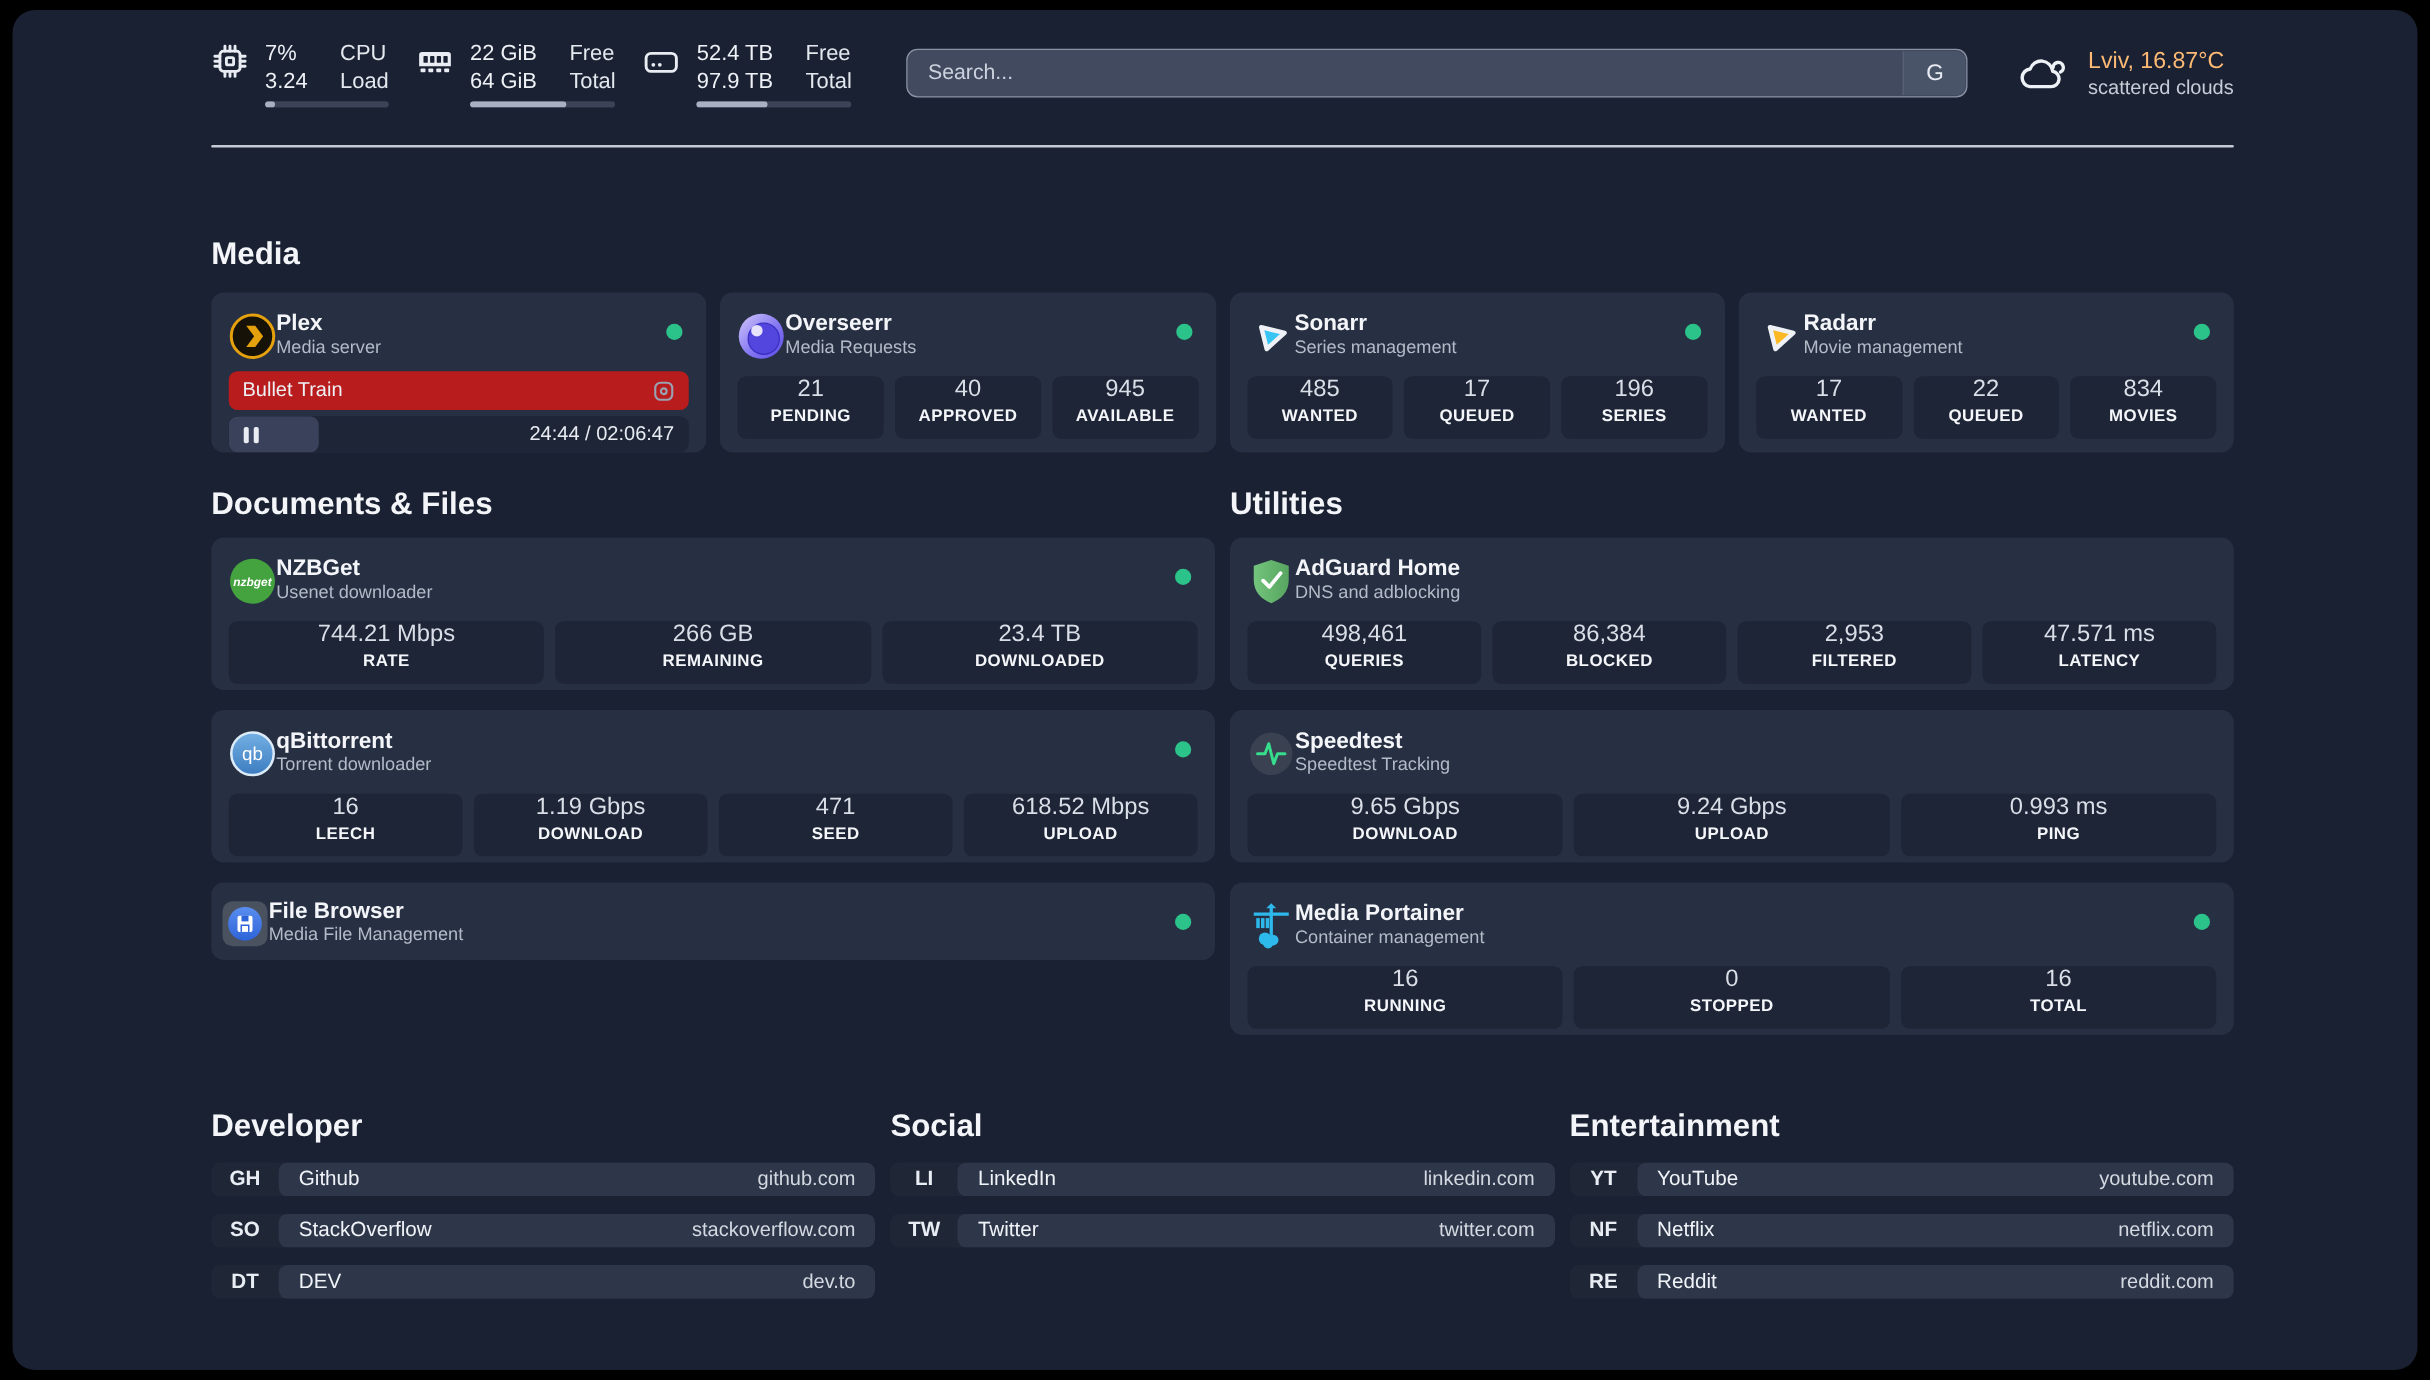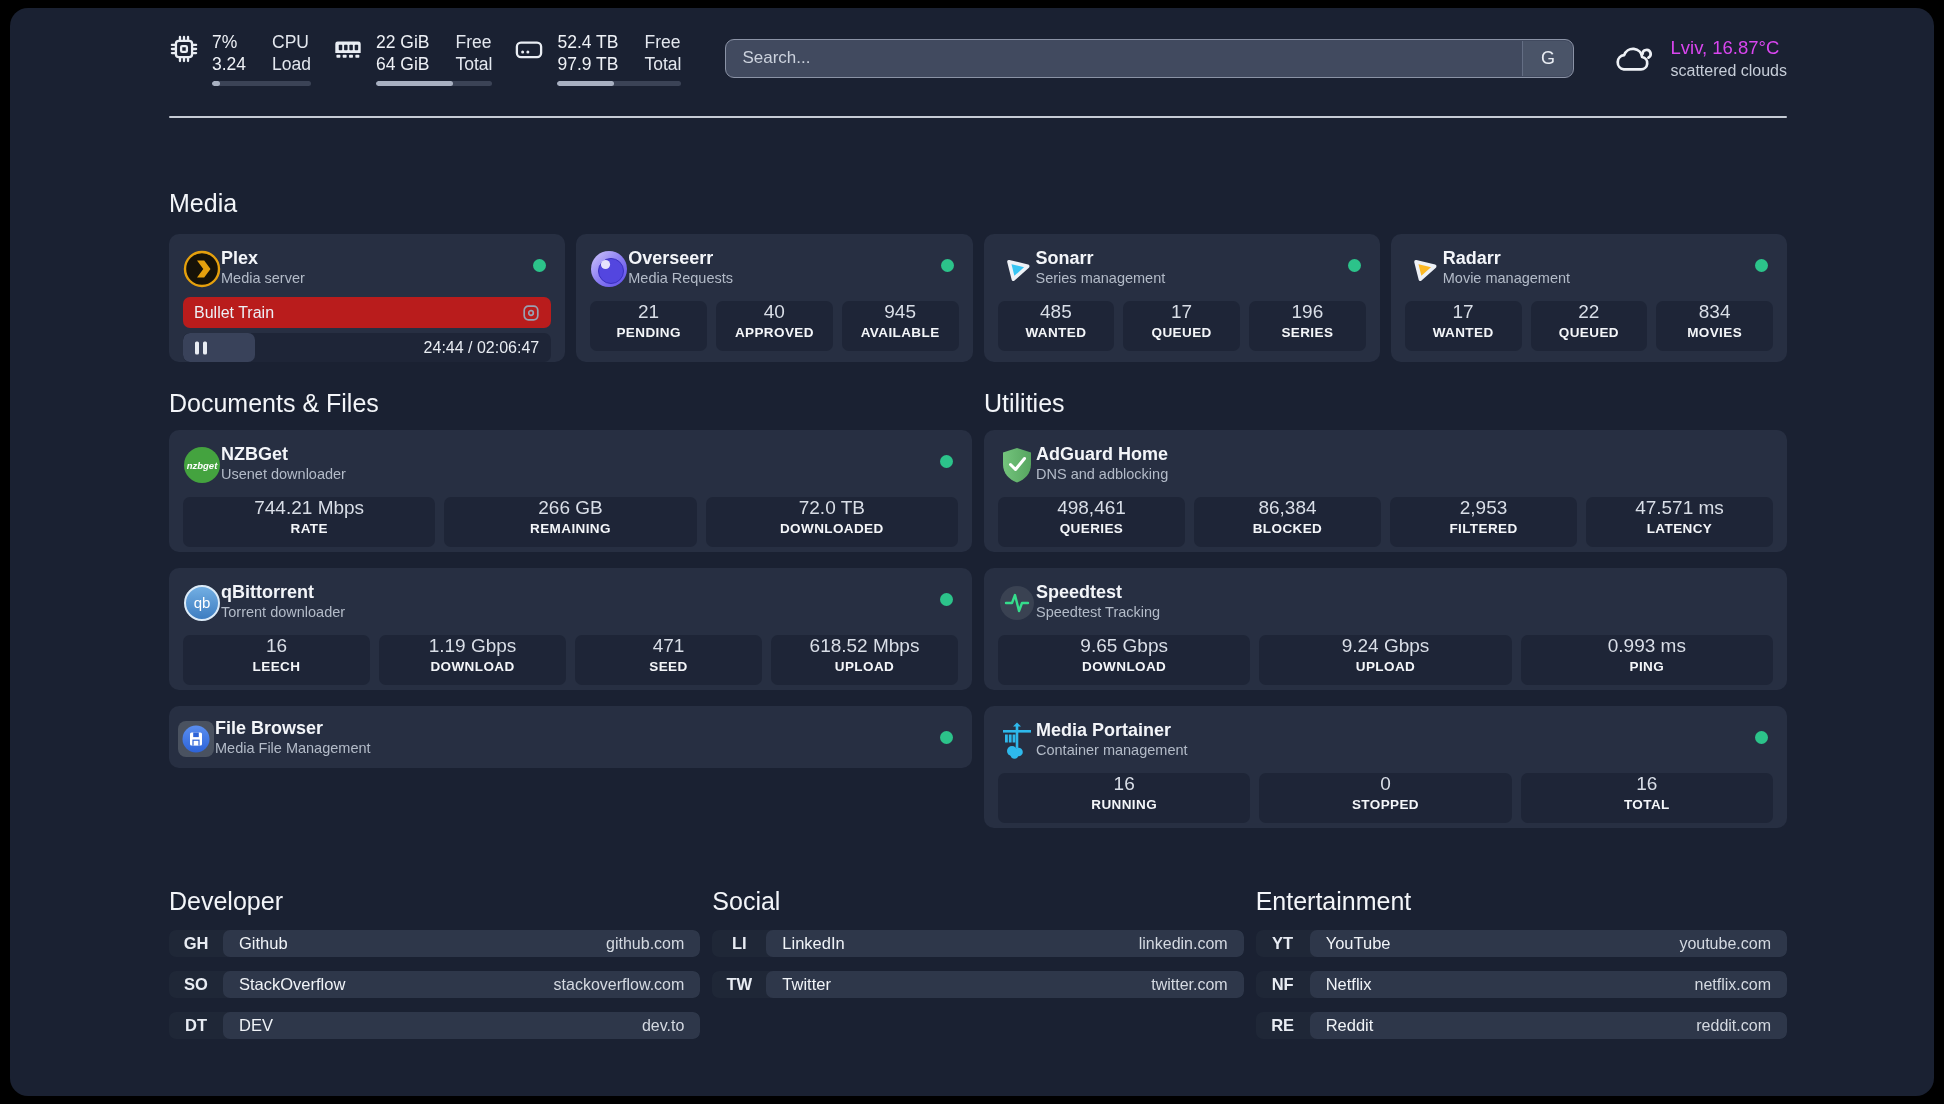--- a/index.html
+++ b/index.html
@@ -17,27 +17,27 @@
   .sys-col.lbl div { color:#e3e7ee; }
   .sys-bar { margin-top:6px; height:5px; border-radius:3px; background:#3b4356; position:relative; overflow:hidden; }
   .sys-bar .fill { position:absolute; left:0; top:0; bottom:0; background:#a8b0c1; border-radius:3px; }
 
   .search-wrap { flex:1; margin:0 38px 0 22px; position:relative; height:39px; }
   .search-wrap input { width:100%; height:100%; background:#414a5f; border:1.5px solid #8b93a6; border-radius:9px; color:#eef1f6; font-size:17px; padding:0 66px 0 16px; outline:none; }
   .search-wrap input::placeholder { color:#ccd2dd; }
   .gbtn { position:absolute; right:2px; top:2px; bottom:2px; width:50px; background:#4a5468; border-left:1px solid #646e84; border-radius:0 7px 7px 0; display:flex; align-items:center; justify-content:center; color:#e9edf3; font-size:18px; cursor:pointer; }
 
   .weather { display:flex; align-items:center; gap:14px; }
-  .weather .wtxt div:first-child { font-size:18.5px; color:#d946ef; line-height:24px; }
+  .weather .wtxt div:first-child { font-size:18.5px; color:#fdba74; line-height:24px; }
   .weather .wtxt div:last-child { font-size:16px; color:#c6cdd8; line-height:21px; }
 
   .rule { margin-top:32px; height:2px; background:#d4dae3; opacity:.92; border-radius:1px; }
 
   
-  .sec-title { font-size:25px; font-weight:400; color:#f3f5f9; line-height:30px; }
+  .sec-title { font-size:25px; font-weight:700; color:#f3f5f9; line-height:30px; }
   .media-title { margin-top:70px; }
   .media-grid { display:grid; grid-template-columns:repeat(4,1fr); gap:11px; margin-top:16px; }
 
   .card { background:#272f42; border-radius:10px; padding:13px 14px; position:relative; height:128px; }
   .card.short { height:62px; display:flex; align-items:center; padding:0 8px; }
   .card.stat-card { height:122px; }
   .chead { display:flex; align-items:flex-end; }
   .ic { width:38px; height:38px; flex:none; }
   .ct .t { font-size:18px; font-weight:600; color:#f3f5f9; line-height:22px; }
   .ct .s { font-size:14.5px; color:#b3bbc8; line-height:19px; }
@@ -321,21 +321,21 @@
           <div class="stats">
             <div class="stat">
                   <div class="v">744.21 Mbps</div>
                   <div class="l">RATE</div>
                 </div>
             <div class="stat">
                   <div class="v">266 GB</div>
                   <div class="l">REMAINING</div>
                 </div>
             <div class="stat">
-                  <div class="v">72.0 TB</div>
+                  <div class="v">23.4 TB</div>
                   <div class="l">DOWNLOADED</div>
                 </div>
           </div>
         </div>
 
         <div class="card stat-card">
           <div class="chead">
             <svg class="ic" viewBox="0 0 38 38">
               <defs>
                     <linearGradient id="qbg" x1="0" y1="0" x2="0" y2="1">

